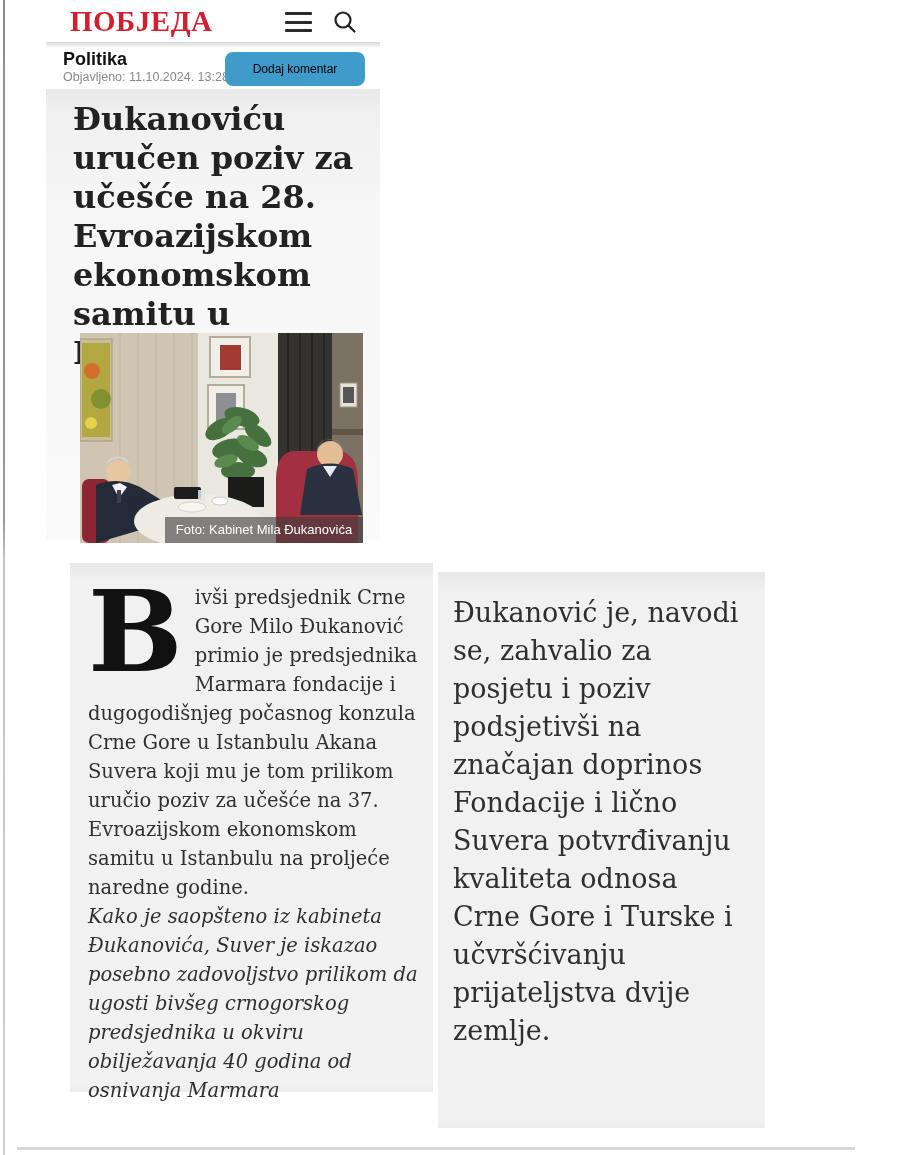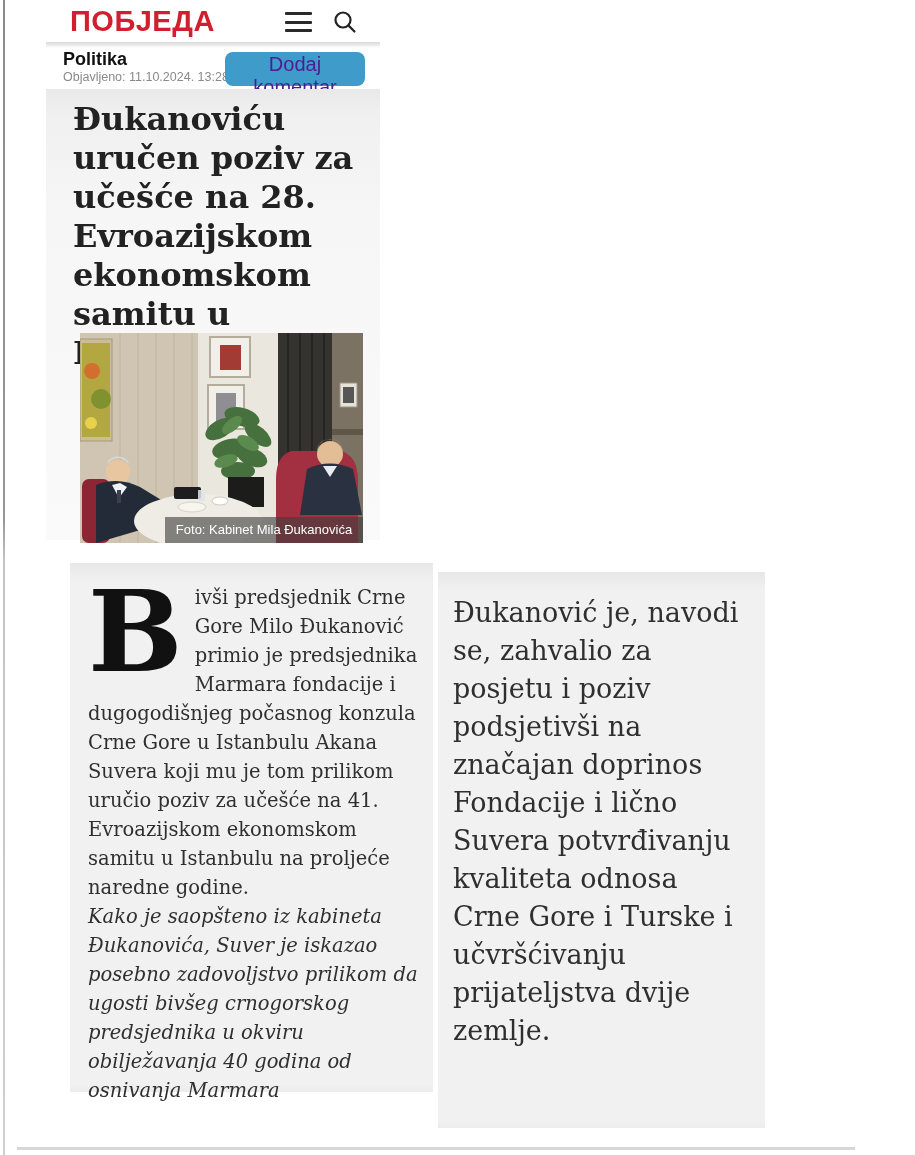--- a/index.html
+++ b/index.html
@@ -10,39 +10,39 @@
   
   .left-edge-line{
     position:absolute;left:3px;top:0;width:2px;height:1155px;
     background:linear-gradient(180deg,#8c8c8c 0px,#979797 520px,#c3c3c3 560px,#cfcfcf 100%);
   }
 
   
   .masthead{position:absolute;left:46px;top:0;width:334px;height:42px;background:#fff;}
   .logo{
     position:absolute;left:24px;top:5px;
-    font-family:Liberation Sans, sans-serif;font-weight:800;font-size:29px;
+    font-family:Liberation Serif, serif;font-weight:800;font-size:29px;
     letter-spacing:.5px;color:var(--logo-red,#d11f2f);cursor:pointer;
   }
   .menu-btn{position:absolute;left:239px;top:12px;width:27px;height:20px;cursor:pointer;
     display:flex;flex-direction:column;justify-content:space-between;}
   .menu-btn span{display:block;width:27px;height:3px;border-radius:1px;background:#2a2a2a;}
   .search-btn{position:absolute;left:286px;top:9px;width:26px;height:26px;cursor:pointer;}
 
   
   .meta-bar{
     position:absolute;left:46px;top:42px;width:334px;height:47px;
     background:linear-gradient(180deg,#d8d8d8 0px,rgba(216,216,216,0) 6px),#fff;
   }
   .category{position:absolute;left:17px;top:7px;font-size:18px;font-weight:bold;color:#111;cursor:pointer;}
   .published{position:absolute;left:17px;top:28px;font-size:12.5px;color:#8a8a8a;}
   .comment-btn{
     position:absolute;right:15px;top:10px;width:140px;height:34px;
-    background:var(--button-blue,#3e9bca);color:#4c1d95;border:none;border-radius:8px;
-    font-family:"Liberation Sans",sans-serif;font-size:20px;cursor:pointer;
+    background:var(--button-blue,#3e9bca);color:#000000;border:none;border-radius:8px;
+    font-family:"Liberation Sans",sans-serif;font-size:12px;cursor:pointer;
   }
 
   
   .article-card{
     position:absolute;left:46px;top:89px;width:334px;height:451px;
     background:linear-gradient(180deg,#e9e9e9 0px,#f0f0f0 26px,#f6f6f6 120px,#fafafa 100%);
   }
   .title{
     position:absolute;left:27px;top:11px;width:292px;margin:0;
     font-family:"DejaVu Serif","Liberation Serif",serif;
@@ -184,21 +184,21 @@
         <rect x="94" y="154" width="27" height="12" rx="2" fill="#1d1d1f"></rect>
         <rect x="118" y="157" width="7" height="11" fill="#dfe4e6" opacity=".85"></rect>
         <ellipse cx="112" cy="174" rx="14" ry="5" fill="#f7f5ef" stroke="#d8d2c2"></ellipse>
         <ellipse cx="140" cy="168" rx="8" ry="4" fill="#fff" stroke="#cfcabc"></ellipse>
       </svg>
       <figcaption class="caption">Foto: Kabinet Mila Đukanovića</figcaption>
     </figure>
   </section>
 
   <section class="col col-left">
-    <p><span class="dropcap">B</span><span>ivši predsjednik Crne Gore Milo Đukanović primio je predsjednika Marmara fondacije i dugogodišnjeg počasnog konzula Crne Gore u Istanbulu Akana Suvera koji mu je tom prilikom uručio poziv za učešće na 41. Evroazijskom ekonomskom samitu u Istanbulu na proljeće naredne godine.</span></p>
+    <p><span class="dropcap">B</span><span>ivši predsjednik Crne Gore Milo Đukanović primio je predsjednika Marmara fondacije i dugogodišnjeg počasnog konzula Crne Gore u Istanbulu Akana Suvera koji mu je tom prilikom uručio poziv za učešće na 37. Evroazijskom ekonomskom samitu u Istanbulu na proljeće naredne godine.</span></p>
     <p>Kako je saopšteno iz kabineta Đukanovića, Suver je iskazao posebno zadovoljstvo prilikom da ugosti bivšeg crnogorskog predsjednika u okviru obilježavanja 40 godina od osnivanja Marmara</p>
   </section>
 
   <section class="col col-right">
     <p>Đukanović je, navodi se, zahvalio za posjetu i poziv podsjetivši na značajan doprinos Fondacije i lično Suvera potvrđivanju kvaliteta odnosa Crne Gore i Turske i učvršćivanju prijateljstva dvije zemlje.</p>
   </section>
 
   <div class="bottom-divider"></div>
 </div>
 

